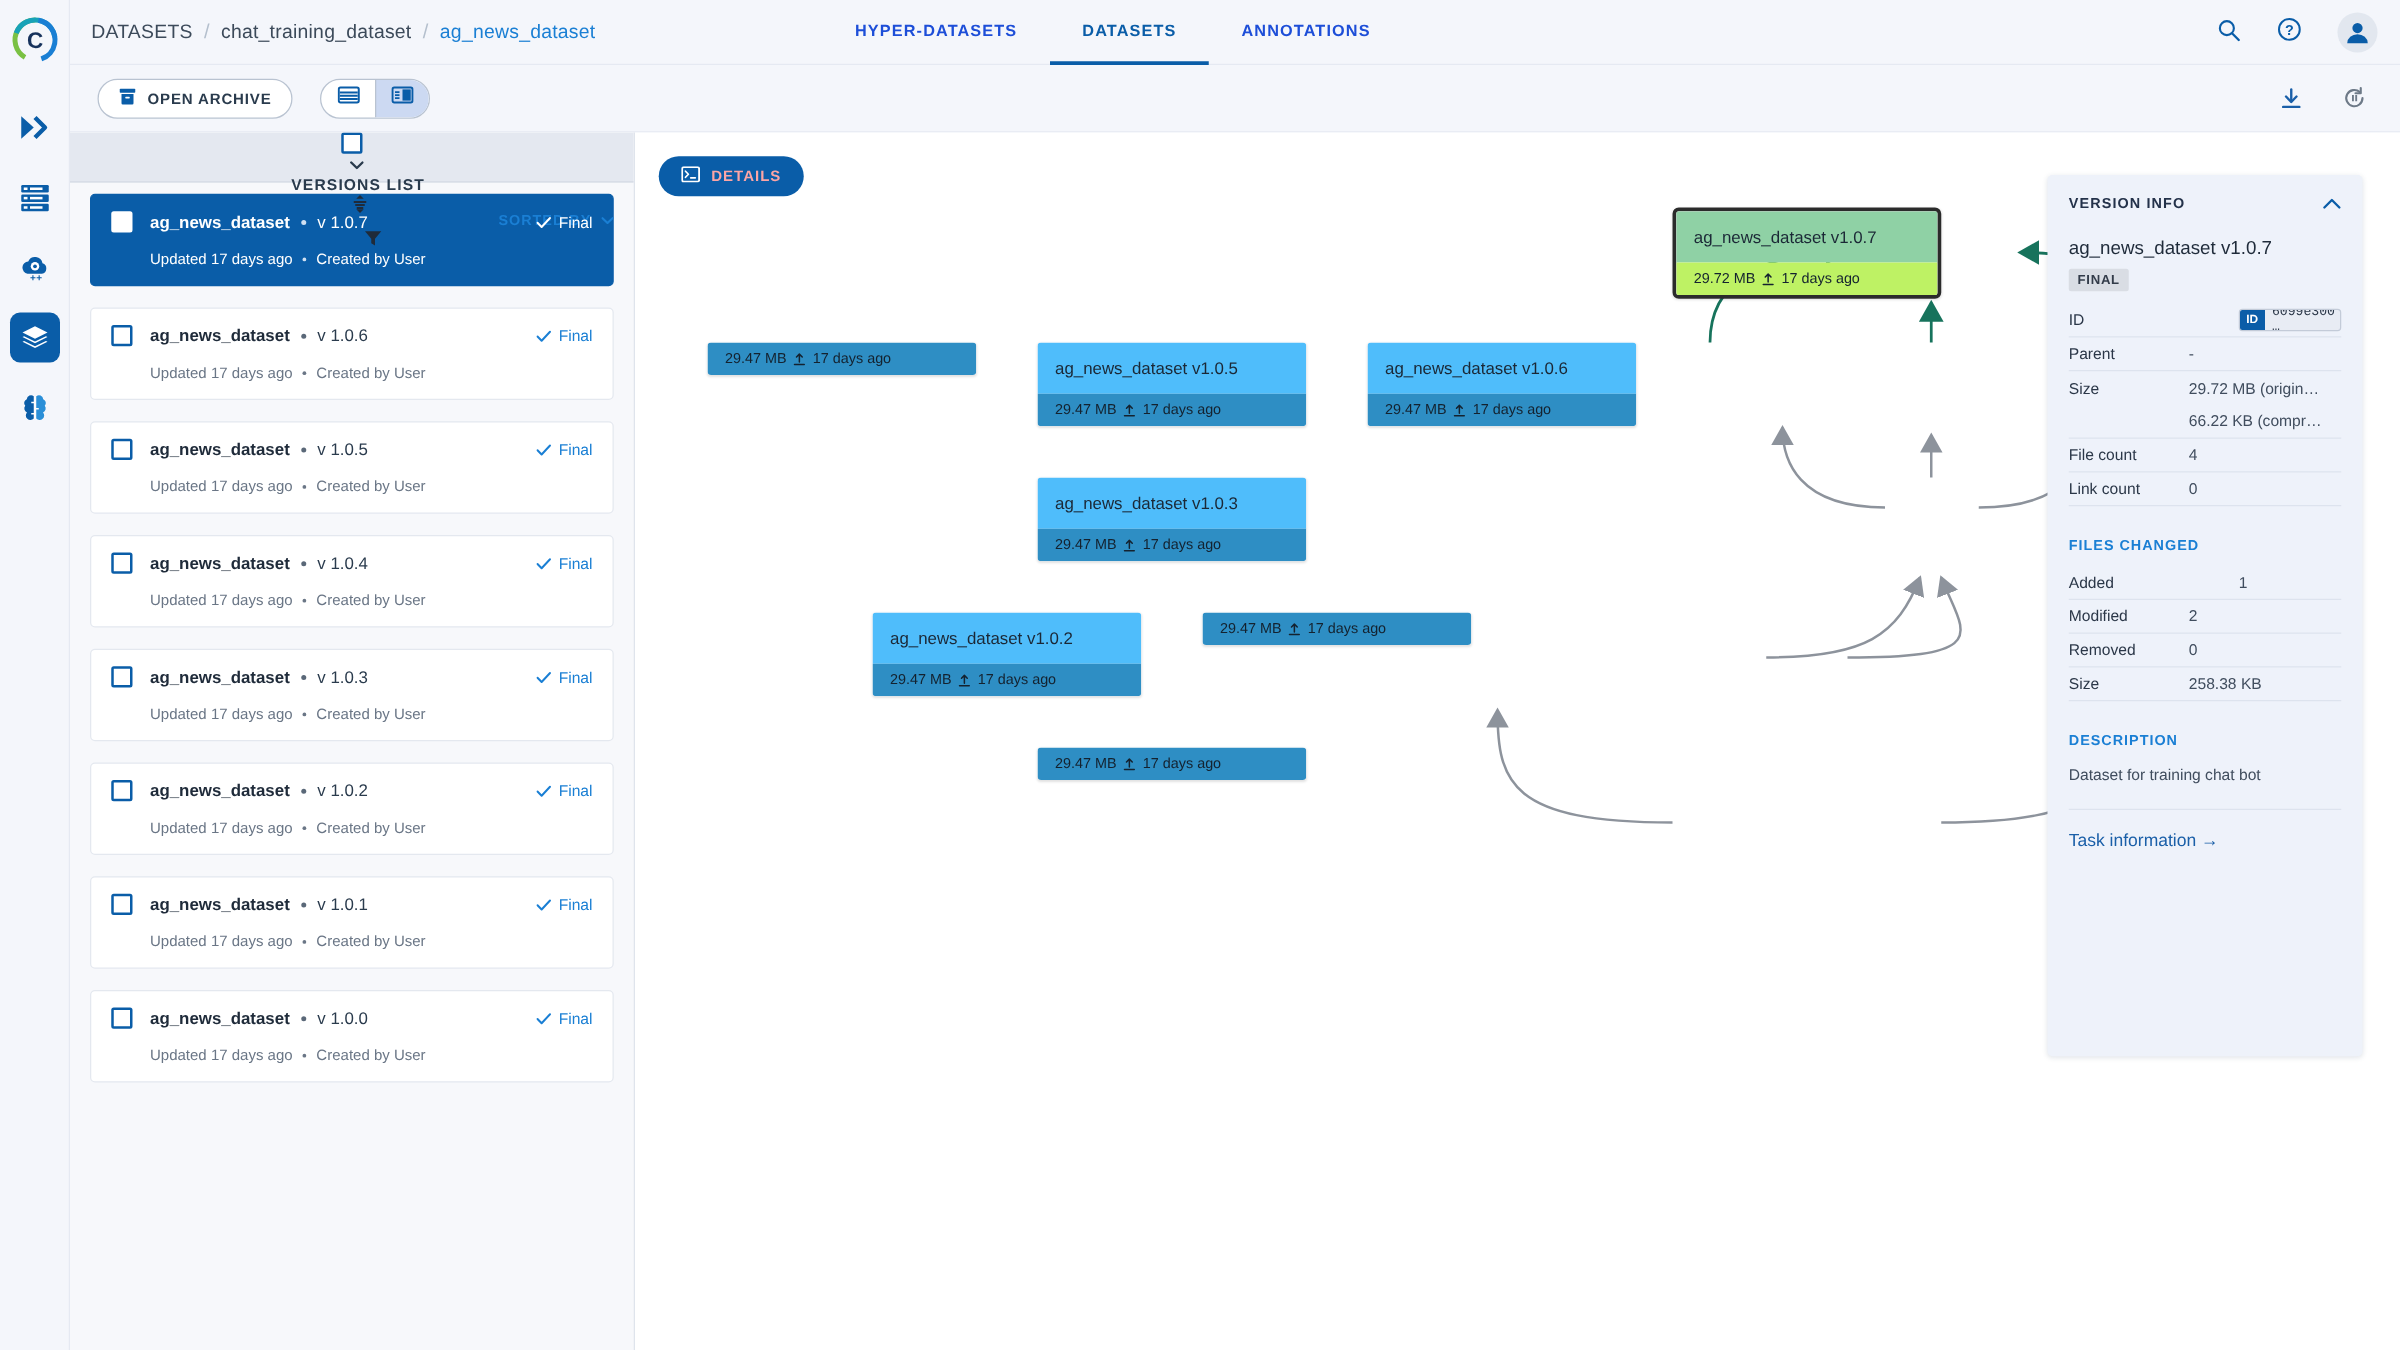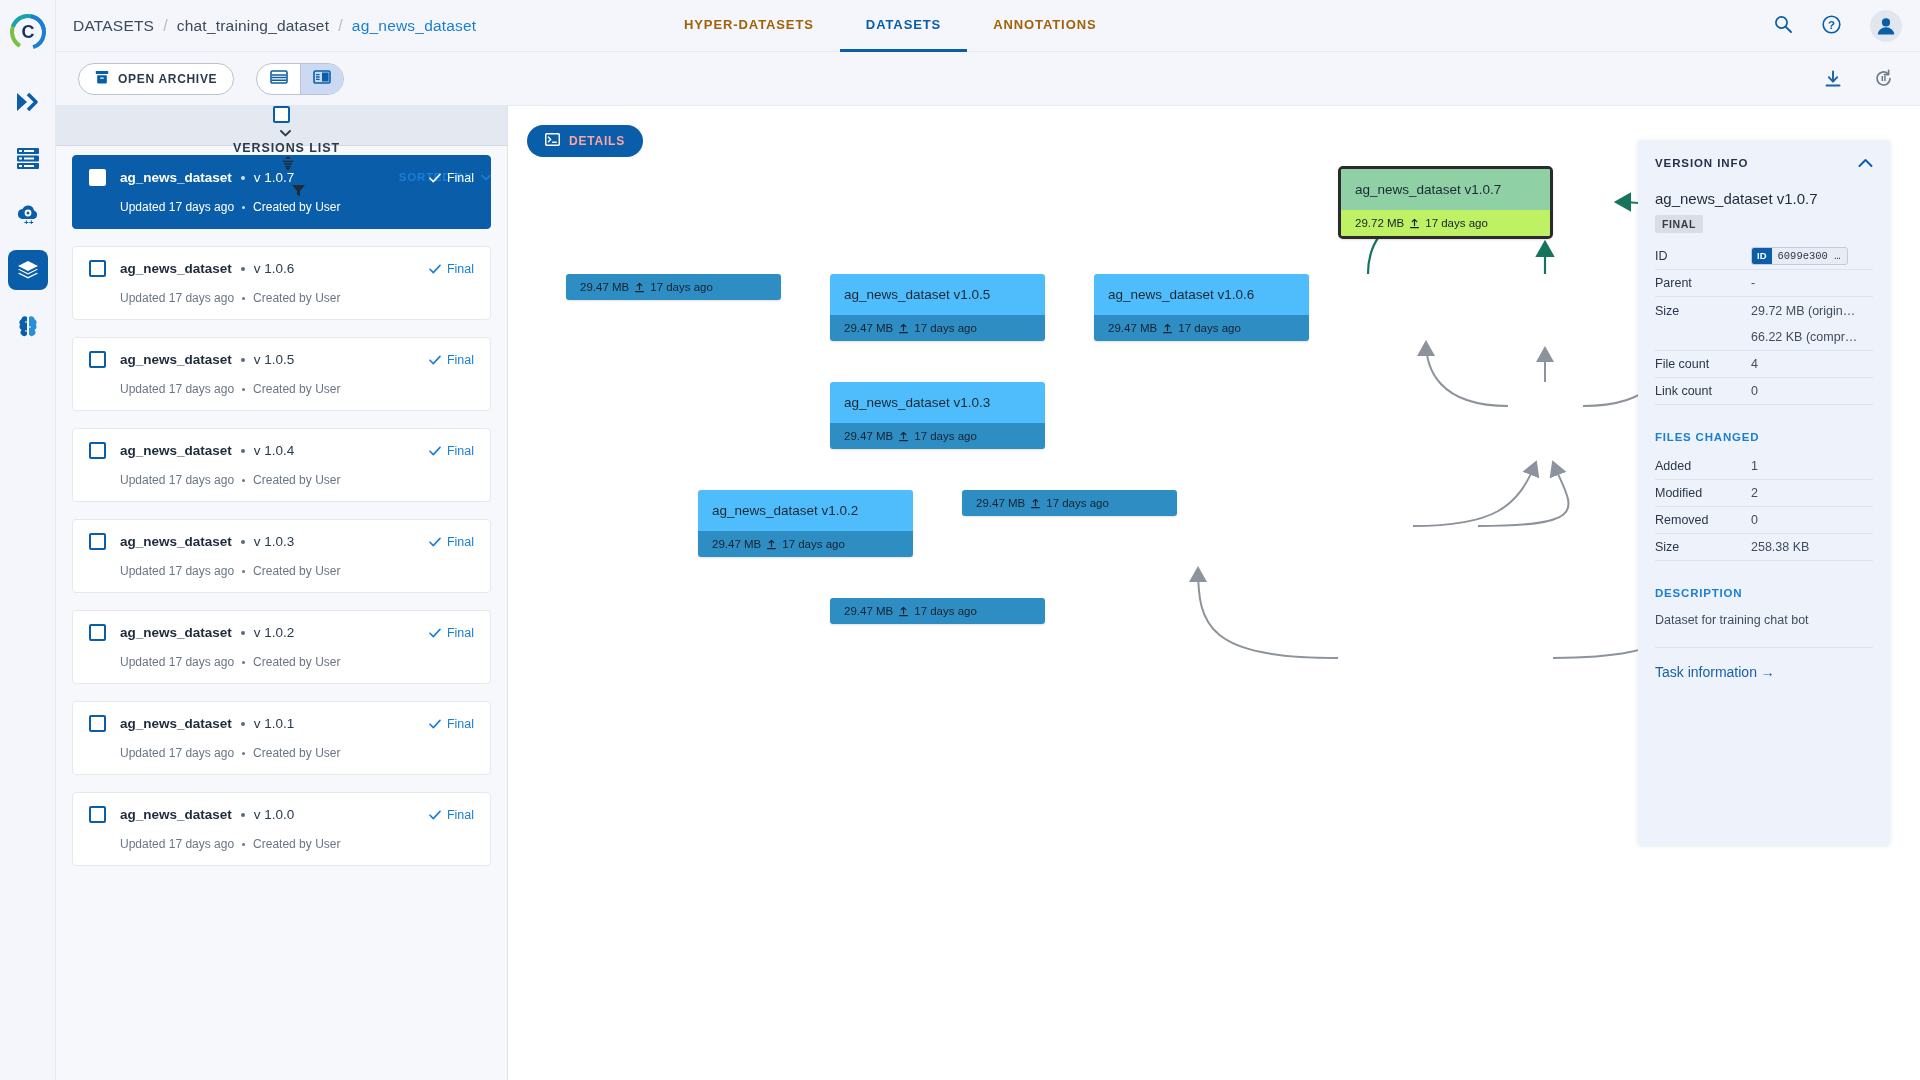--- a/index.html
+++ b/index.html
@@ -35,21 +35,21 @@
   }
   .breadcrumb { display: flex; align-items: center; margin-left: 17px; font-size: 15.5px; letter-spacing: .2px; }
   .bc-item { color: #3c4a5a; }
   .bc-item.link { color: #1a7fd4; }
   .bc-sep { color: #b4bfcd; margin: 0 9px; font-size: 16px; }
 
   .navtabs { position: absolute; left: 602px; top: 0; height: 52px; display: flex; align-items: stretch; }
   .navtab {
     display: flex; align-items: center; padding: 0 26px;
     font-size: 13px; font-weight: bold; letter-spacing: .9px;
-    color: #a16207; cursor: pointer; border-bottom: 3px solid transparent;
+    color: #1d4ed8; cursor: pointer; border-bottom: 3px solid transparent;
   }
   .navtab.active { color: #0a5da8; border-bottom-color: #0a5da8; }
 
   .topright { position: absolute; right: 18px; top: 0; height: 52px; display: flex; align-items: center; gap: 28px; }
   .avatar-btn {
     width: 32px; height: 32px; border-radius: 50%; background: #e2e7ef;
     display: flex; align-items: center; justify-content: center; cursor: pointer;
   }
 
   
@@ -147,21 +147,21 @@
   .ip-head-title { font-size: 11.5px; font-weight: bold; letter-spacing: .9px; color: #24324a; }
   .ip-collapse { margin-left: auto; cursor: pointer; display: flex; }
   .ip-subject { font-size: 15px; color: #1f2b3a; margin-top: 4px; }
   .badge-final {
     display: inline-block; margin-top: 8px; background: #d9dde4; color: #333c4a;
     font-size: 10.5px; font-weight: bold; letter-spacing: .6px; padding: 3px 7px; border-radius: 2px;
   }
   .kv { display: flex; align-items: center; height: 27px; border-bottom: 1px solid #dde3ee; font-size: 12.5px; }
   .kv .k { color: #2b3748; width: 96px; flex: none; }
   .kv .v { color: #404d5e; }
-  .kv.first { margin-top: 10px; }
+  .kv.first { margin-top: 10px; gap: 40px; }
   .kv.noborder { border-bottom: none; }
   .idchip {
     display: inline-flex; align-items: center; border: 1px solid #c3cbd8; border-radius: 3px;
     background: #e8ecf4; overflow: hidden; height: 18px; cursor: pointer;
   }
   .idchip .lbl { background: #0a5da8; color: #fff; font-size: 9.5px; font-weight: bold; padding: 0 5px; line-height: 18px; }
   .idchip .val { font-family: "Liberation Mono", monospace; font-size: 10.5px; color: #2b3748; padding: 0 6px; }
   .sect-title { font-size: 11.5px; font-weight: bold; letter-spacing: .8px; color: #1a7fd4; margin-top: 26px; }
   .desc-text { font-size: 12.5px; color: #404d5e; margin-top: 14px; }
   .hr-soft { border-top: 1px solid #dde3ee; margin-top: 20px; }

